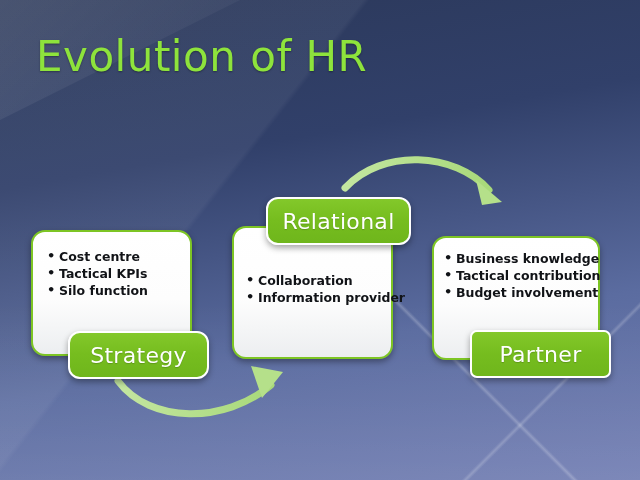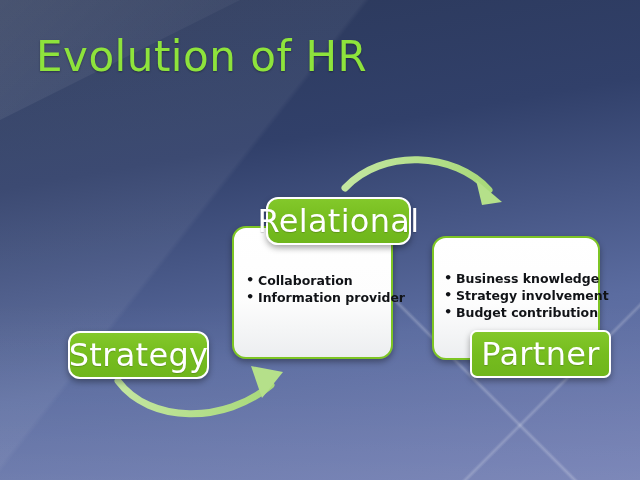--- a/index.html
+++ b/index.html
@@ -81,35 +81,35 @@
   .chip{
     position:absolute;
     background:linear-gradient(to bottom,#83c82a 0%,#76bd1f 48%,#6fb61c 100%);
     border:2px solid #ffffff;
     border-radius:12px;
     box-shadow:0 3px 6px rgba(0,0,0,0.35);
     box-sizing:border-box;
     display:flex;align-items:center;justify-content:center;
     color:#ffffff;
     font-family:"DejaVu Sans","Liberation Sans",sans-serif;
-    font-size:32px;font-weight:400;letter-spacing:0.3px;
+    font-size:22px;font-weight:400;letter-spacing:0.3px;
     text-shadow:0 1px 1px rgba(0,0,0,0.18);
   }
 
   
   #card-tactical{left:31px;top:230px;width:161px;height:126px;}
   #bullets-tactical{position:absolute;left:14px;top:16px;}
   #chip-tactical{left:68px;top:331px;width:141px;height:48px;}
 
   #card-relational{left:232px;top:226px;width:161px;height:133px;}
   #bullets-relational{position:absolute;left:12px;top:44px;}
   #chip-relational{left:266px;top:197px;width:145px;height:48px;}
 
   #card-partner{left:432px;top:236px;width:168px;height:124px;}
-  #bullets-partner{position:absolute;left:10px;top:12px;margin-top:20px;}
+  #bullets-partner{position:absolute;left:10px;top:12px;}
   #chip-partner{left:470px;top:330px;width:141px;height:48px;border-radius:7px;}
 </style>
 </head>
 <body>
 
 <div id="slide">
 
   <div class="bg-band"></div>
   <div class="bg-wedge-top"></div>
   <div class="bg-glow-bottom"></div>
@@ -132,33 +132,40 @@
         <path d="M118,381 C150,424 225,424 271,385" fill="none" stroke="url(#agrad)" stroke-width="7" stroke-linecap="round"></path>
         <path d="M262,398 L283,372 L251,366 Z" fill="#b5e08a"></path>
       </g>
 
       <g>
         <path d="M345,188 C382,148 455,152 489,190" fill="none" stroke="url(#agrad)" stroke-width="7" stroke-linecap="round"></path>
         <path d="M476,180 L502,202 L482,205 Z" fill="#b5e08a"></path>
       </g>
     </svg>
 
+    <div class="card" id="card-tactical">
+      <ul class="bullets" id="bullets-tactical">
+        <li>Cost centre</li>
+        <li>Tactical KPIs</li>
+        <li>Silo function</li>
+      </ul>
+    </div>
     <div class="chip" id="chip-tactical">Strategy</div>
 
     <div class="card" id="card-relational">
       <ul class="bullets" id="bullets-relational">
         <li>Collaboration</li>
         <li>Information provider</li>
       </ul>
     </div>
     <div class="chip" id="chip-relational">Relational</div>
 
     <div class="card" id="card-partner">
       <ul class="bullets" id="bullets-partner">
         <li>Business knowledge</li>
-        <li>Strategy involvement</li>
-        <li>Budget contribution</li>
+        <li>Tactical contribution</li>
+        <li>Budget involvement</li>
       </ul>
     </div>
     <div class="chip" id="chip-partner">Partner</div>
 
   </div>
 </div>
 
 </body></html>

